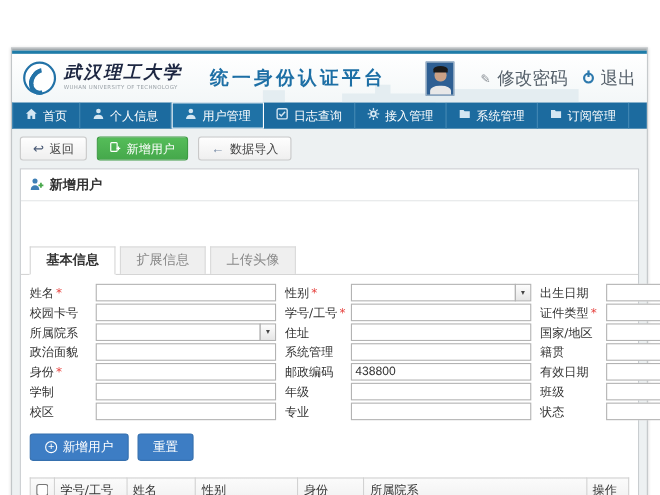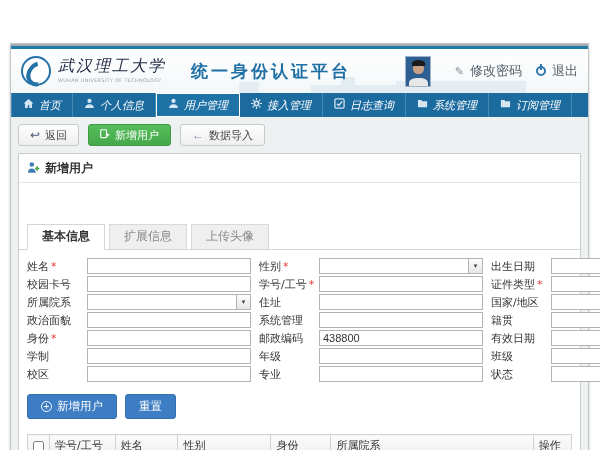--- a/index.html
+++ b/index.html
@@ -13,42 +13,42 @@
 
   
   .header { position:relative; height:44px; background:linear-gradient(#ffffff,#f3f7f8); overflow:hidden; }
   .sky { position:absolute; bottom:0; background:#e4edf1; }
   .logo { position:absolute; left:10px; top:7px; width:30px; height:30px; border:2px solid #2272a7;
     border-radius:50%; background:#fff; }
   .logo::before { content:""; position:absolute; left:4px; top:3px; width:14px; height:18px;
     border:4px solid #2272a7; border-right-color:transparent; border-top-color:transparent; border-radius:50%;
     transform:rotate(35deg); }
   .uni { position:absolute; left:47px; top:7px; }
-  .uni-cn { font-family:"DejaVu Serif","Liberation Serif",serif; font-weight:normal; font-style:italic;
+  .uni-cn { font-family:"DejaVu Serif","Liberation Serif",serif; font-weight:bold; font-style:italic;
     font-size:16px; color:#1d2742; letter-spacing:2px; white-space:nowrap; }
   .uni-en { font-size:6px; transform:scale(.82); transform-origin:left top; color:#9aa1a7;
     letter-spacing:.4px; white-space:nowrap; }
   .platform { position:absolute; left:180px; top:0; line-height:44px; font-size:17px; font-weight:bold;
     color:#1d6fa5; letter-spacing:3px; white-space:nowrap; }
   .header-right { position:absolute; right:10px; top:0; height:44px; display:flex; align-items:center; gap:6px; }
   .avatar { position:relative; width:26px; height:31px; background:#2e5f93; border:1px solid #9fb4c8;
     margin-right:18px; overflow:hidden; }
   .avatar .head { position:absolute; left:7px; top:5px; width:11px; height:12px; background:#caa186; border-radius:50% 50% 45% 45%; }
   .avatar .hair { position:absolute; left:6px; top:3px; width:13px; height:6px; background:#1a1a1a; border-radius:50% 50% 0 0; }
   .avatar .body { position:absolute; left:3px; bottom:-2px; width:19px; height:10px; background:#e8e8e8; border-radius:45% 45% 0 0; }
-  .hlink { font-size:13px; color:#55606a; text-decoration:none; white-space:nowrap; }
+  .hlink { font-size:16px; color:#55606a; text-decoration:none; white-space:nowrap; }
   .pencil-icon { font-size:11px; color:#8a9096; }
   .power-icon { position:relative; display:inline-block; width:10px; height:10px;
     border:2px solid #2d79ad; border-radius:50%; margin-left:8px; }
   .power-icon::after { content:""; position:absolute; left:2px; top:-4px; width:2px; height:6px; background:#2d79ad; }
 
   
   .nav { display:flex; height:24px; background:#1c6b9f; align-items:stretch; }
   .nav-item { display:flex; align-items:center; gap:5px; padding:0 11px; font-size:11px; color:#fff;
-    border-right:1px solid #4489b4; cursor:pointer; white-space:nowrap;font-style:italic; }
+    border-right:1px solid #4489b4; cursor:pointer; white-space:nowrap; }
   .nav-item:first-child { border-left:1px solid #4489b4; }
   .nav-item svg { flex-shrink:0; color:#d4e6f2; }
   .nav-item.active { border:1px solid #ffffff; background:#1f72a6; }
 
   
   .content { padding:6px 7px 8px; }
   .toolbar { display:flex; gap:9px; margin:1px 0 7px; }
   .btn { display:flex; align-items:center; gap:5px; height:22px; padding:0 11px; font-size:11px;
     border-radius:3px; cursor:pointer; }
   .btn-back,.btn-import { background:linear-gradient(#fefefe,#efefef); border:1px solid #c9c9c9; color:#444; }
@@ -138,31 +138,31 @@
         </div>
         <div class="nav-item active">
           <span><svg viewBox="0 0 12 12" width="11" height="11">
               <circle cx="6" cy="3.2" r="2.3" fill="currentColor"></circle>
               <path d="M1.2 11c0-2.7 2.1-4.2 4.8-4.2s4.8 1.5 4.8 4.2z" fill="currentColor"></path>
             </svg></span>
           <span>用户管理</span>
         </div>
         <div class="nav-item">
           <span><svg viewBox="0 0 12 12" width="11" height="11">
+              <rect x="1" y="1" width="10" height="10" rx="1.5" fill="none" stroke="currentColor" stroke-width="1.4"></rect>
+              <path d="M3.2 6.2l1.9 1.9 3.8-4.2" fill="none" stroke="currentColor" stroke-width="1.5"></path>
+            </svg></span>
+          <span>日志查询</span>
+        </div>
+        <div class="nav-item">
+          <span><svg viewBox="0 0 12 12" width="11" height="11">
               <circle cx="6" cy="6" r="2.4" fill="none" stroke="currentColor" stroke-width="1.8"></circle>
               <path d="M6 0v2.2M6 9.8V12M0 6h2.2M9.8 6H12M1.8 1.8l1.5 1.5M8.7 8.7l1.5 1.5M10.2 1.8L8.7 3.3M3.3 8.7l-1.5 1.5" stroke="currentColor" stroke-width="1.3"></path>
             </svg></span>
           <span>接入管理</span>
-        </div>
-        <div class="nav-item">
-          <span><svg viewBox="0 0 12 12" width="11" height="11">
-              <rect x="1" y="1" width="10" height="10" rx="1.5" fill="none" stroke="currentColor" stroke-width="1.4"></rect>
-              <path d="M3.2 6.2l1.9 1.9 3.8-4.2" fill="none" stroke="currentColor" stroke-width="1.5"></path>
-            </svg></span>
-          <span>日志查询</span>
         </div>
         <div class="nav-item">
           <span><svg viewBox="0 0 12 12" width="11" height="11">
               <path d="M1 2.2h3.8l1 1.3H11V10H1z" fill="currentColor"></path>
             </svg></span>
           <span>系统管理</span>
         </div>
         <div class="nav-item">
           <span><svg viewBox="0 0 12 12" width="11" height="11">
               <path d="M1 2.2h3.8l1 1.3H11V10H1z" fill="currentColor"></path>

